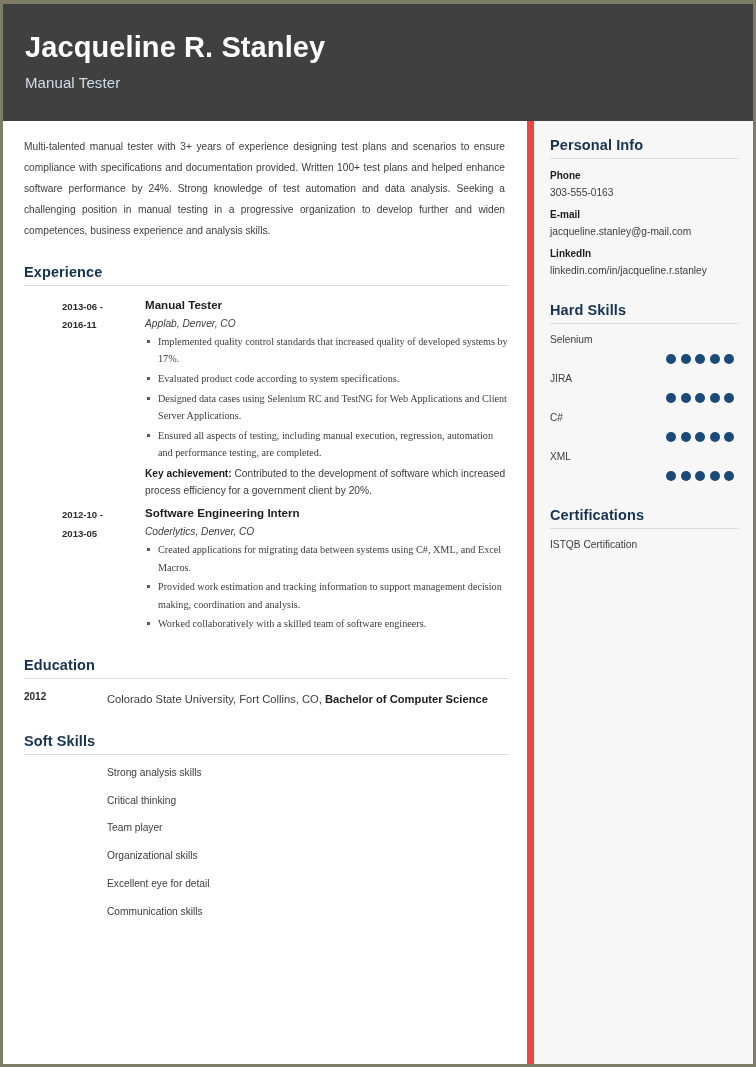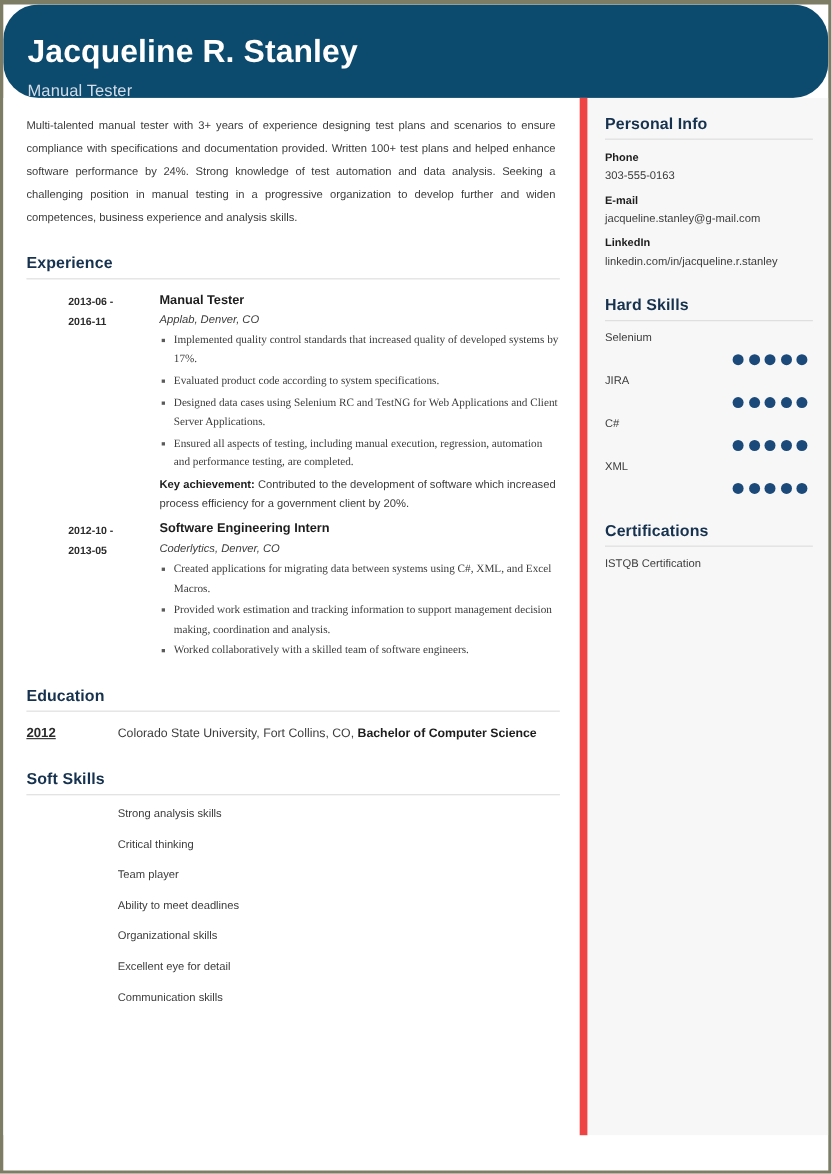--- a/index.html
+++ b/index.html
@@ -16,24 +16,23 @@
     width: 756px;
     height: 1067px;
     background: #ffffff;
     border: 3px solid #7d7d66;
     border-top-width: 4px;
     overflow: hidden;
   }
 
   
   .header {
-    background: #0c4a6e;
+    background: #404040;
     padding: 26px 0 22px 22px;
-    height: 85px;
-    border-radius: 32px;
+    height: 117px;
   }
   .header-name {
     color: #ffffff;
     font-size: 29px;
     font-weight: bold;
     letter-spacing: 0.1px;
     line-height: 1.18;
   }
   .header-title {
     color: #d3dde8;
@@ -138,25 +137,24 @@
     line-height: 1.72;
     margin-top: 3px;
   }
   .xp-key b { color: #1d1d1d; }
 
   
   .edu-row { display: flex; }
   .edu-date {
     width: 83px;
     flex: 0 0 83px;
-    font-size: 12px;
+    font-size: 10px;
     font-weight: bold;
     color: #2b2b2b;
     padding-top: 2px;
-    text-decoration: underline;
   }
   .edu-text {
     flex: 1;
     font-size: 11.2px;
     color: #3c3c3c;
     line-height: 1.95;
   }
   .edu-text b { color: #1d1d1d; }
 
   
@@ -282,21 +280,20 @@
             <div class="edu-text"><span>Colorado State University, Fort Collins, CO, </span><b>Bachelor of Computer Science</b></div>
           </div>
         </div>
 
       <div class="sec-head">Soft Skills</div>
       <div class="sec-rule"></div>
       <ul class="soft-list" id="soft-skills-container">
           <li>Strong analysis skills</li>
           <li>Critical thinking</li>
           <li>Team player</li>
-          <li>Ability to meet deadlines</li>
           <li>Organizational skills</li>
           <li>Excellent eye for detail</li>
           <li>Communication skills</li>
         </ul>
 
     </div>
 
     <div class="side-col">
 
       <div class="side-head">Personal Info</div>

